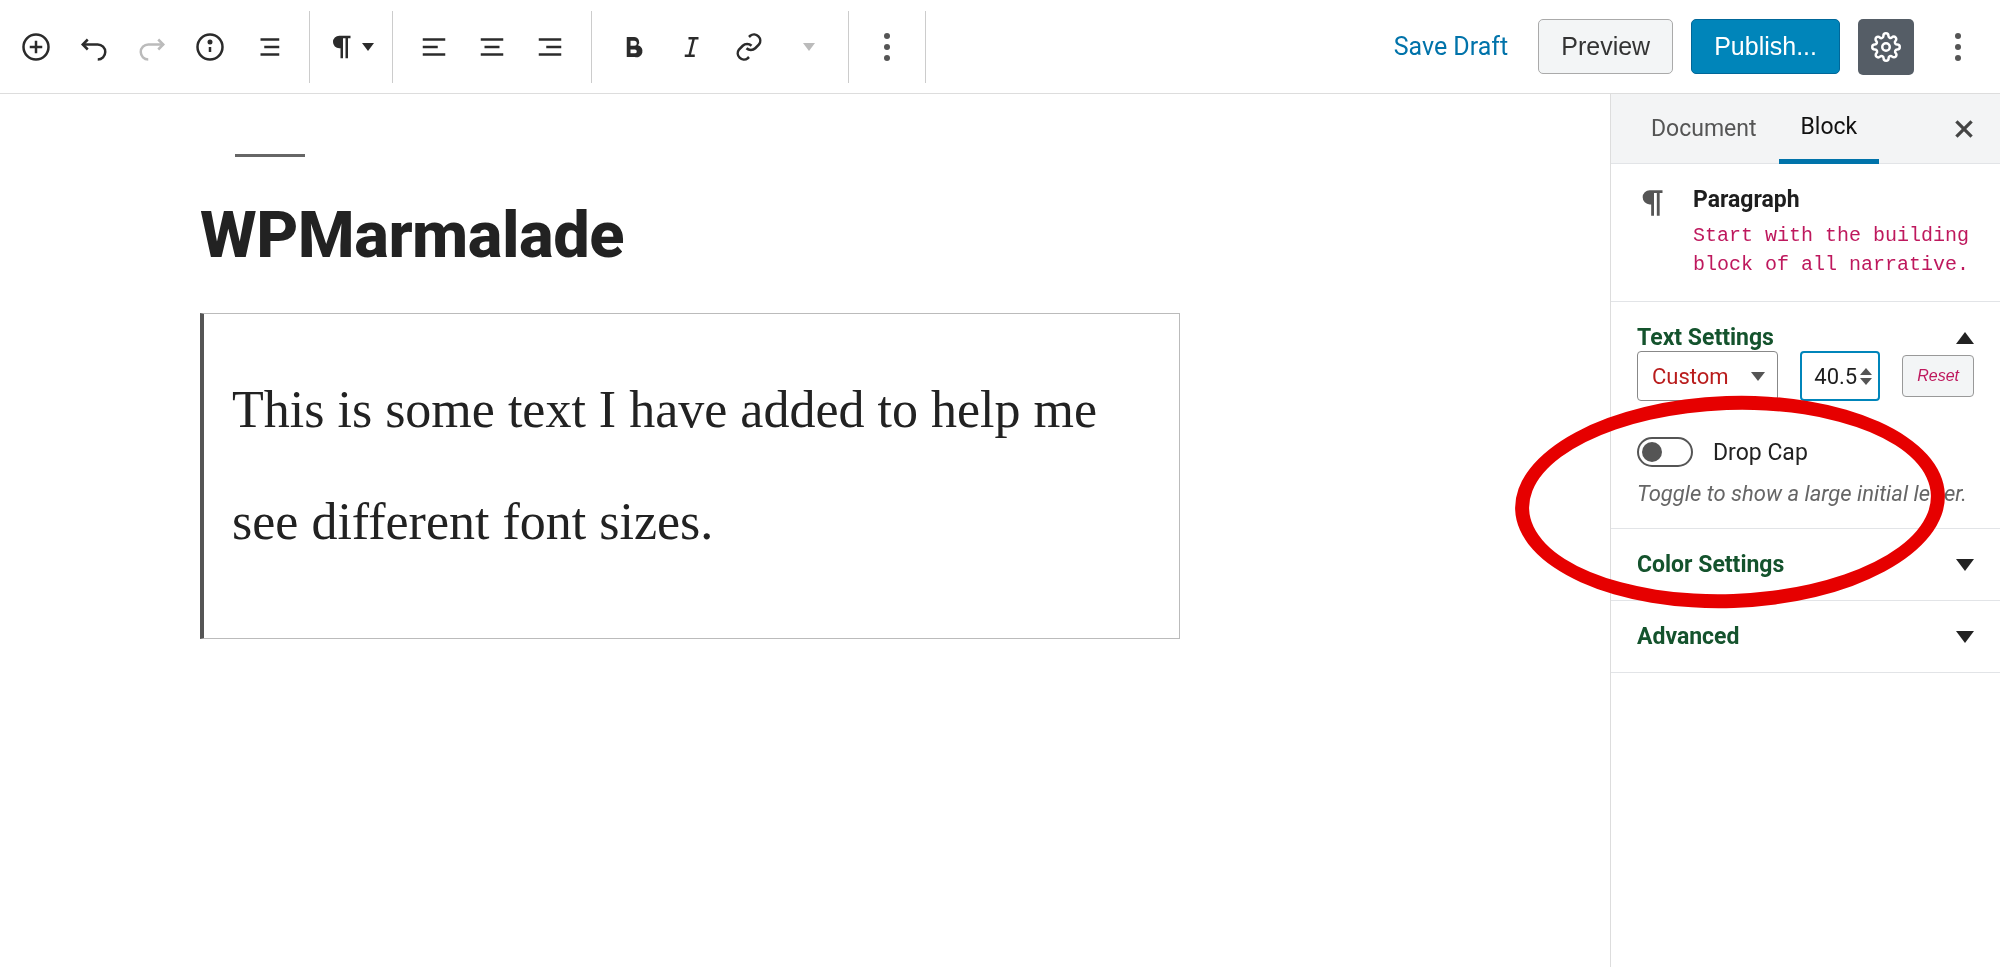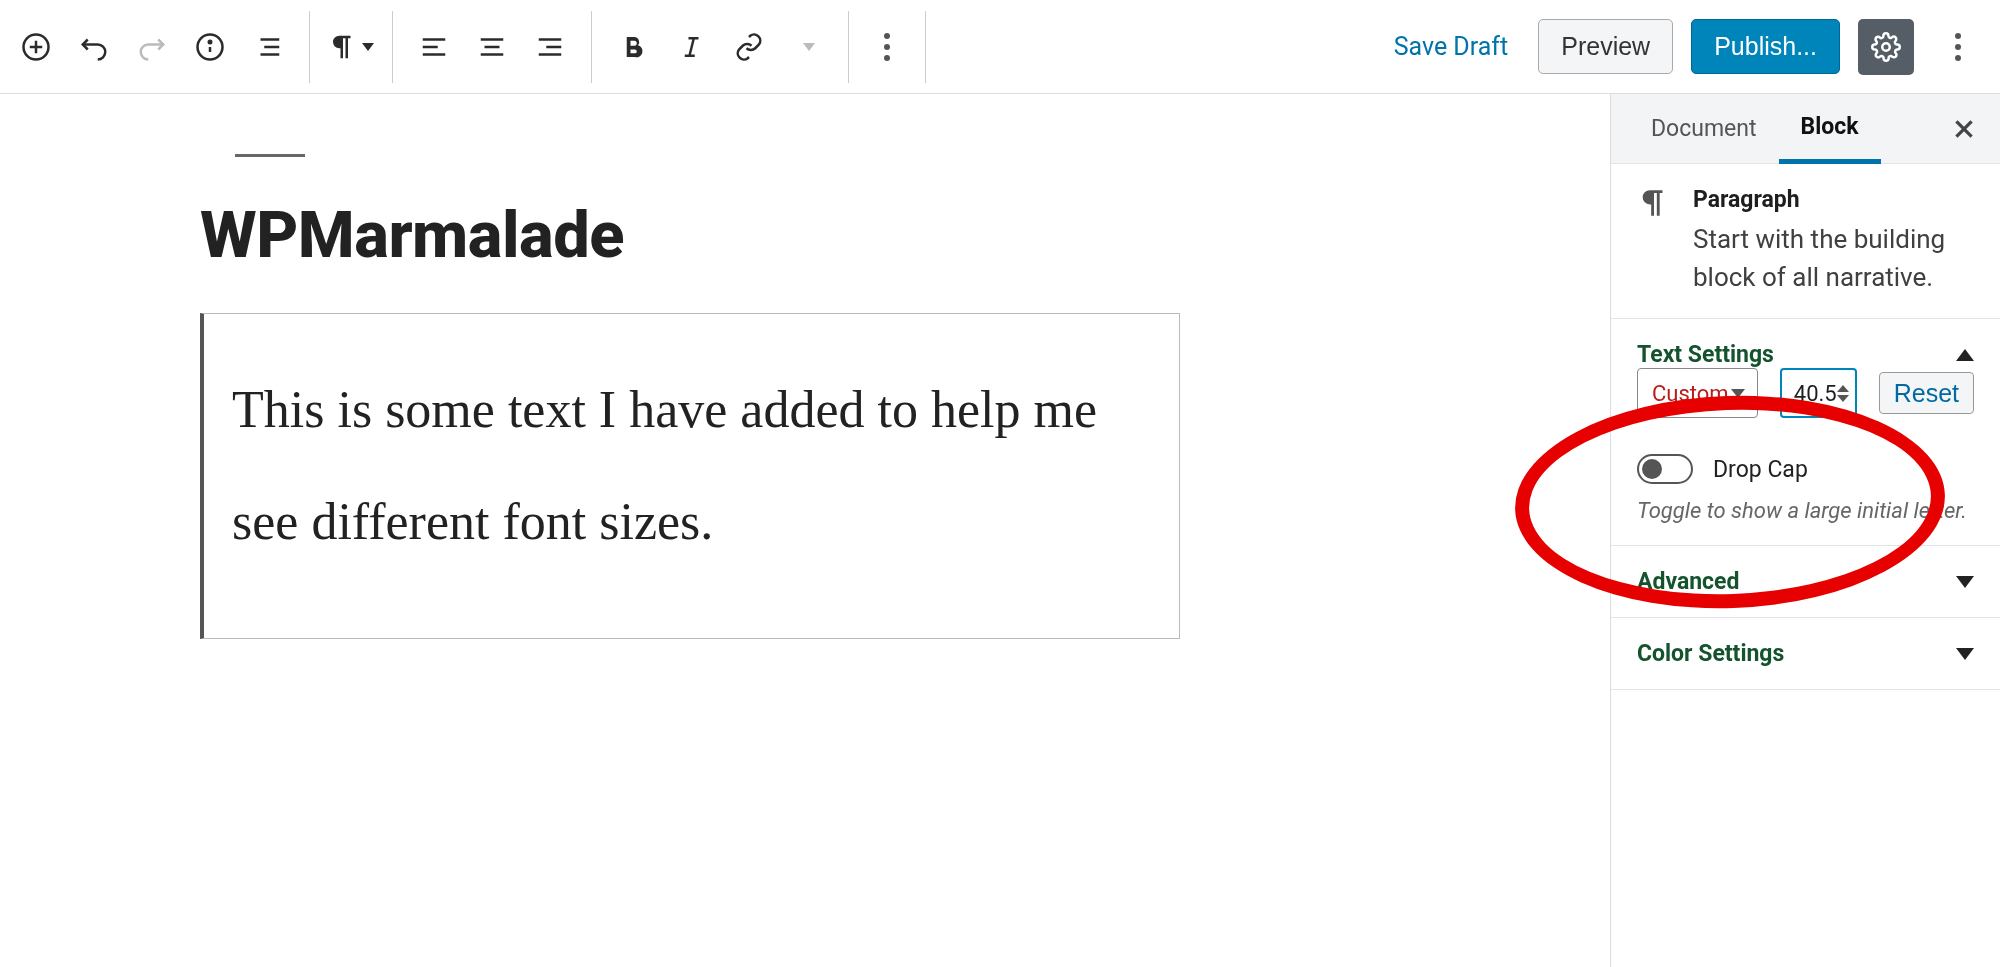--- a/index.html
+++ b/index.html
@@ -97,40 +97,40 @@
     display:flex; align-items:center;
     background:#f3f4f5;
     border-bottom:1px solid #e2e4e7;
     height:70px;
     padding:0 18px;
   }
   .side-tab {
     font-size:23px; color:#555; padding:0 22px; height:100%;
     display:flex; align-items:center; cursor:pointer;
   }
-  .side-tab.active { font-weight:700; color:#111; border-bottom:5px solid #0073aa; margin-bottom:-1px;}
+  .side-tab.active { font-weight:400; color:#111; border-bottom:5px solid #0073aa; margin-bottom:-1px;}
   .side-close {
     margin-left:auto; width:36px; height:36px; display:flex; align-items:center; justify-content:center;
     color:#444; font-size:30px;
   }
 
   .panel { border-bottom:1px solid #e2e4e7; padding:22px 26px; }
   .panel-header {
     display:flex; align-items:center; justify-content:space-between;
     font-size:23px; font-weight:700; color:#14532d; cursor:pointer;
   }
   .chev { width:0;height:0; border-left:9px solid transparent; border-right:9px solid transparent; }
   .chev.up { border-bottom:12px solid #222; }
   .chev.down { border-top:12px solid #222; }
 
   .blockinfo { display:flex; gap:22px; }
   .blockinfo-icon { width:34px; height:34px; color:#555; flex-shrink:0;}
   .blockinfo-icon svg { width:34px; height:34px; }
   .blockinfo-title { font-size:23px; font-weight:700; margin-bottom:8px;}
-  .blockinfo-desc { font-size:26px; color:#404040; line-height:1.45;}
+  .blockinfo-desc { font-size:20px; color:#be185d; line-height:1.45;font-family:Liberation Mono, monospace;}
 
   .field-label { font-size:22px; color:#555; margin:16px 0 10px;}
   .font-row { display:flex; align-items:center; gap:22px; }
   .select-custom {
     width:165px; height:50px; border:1px solid #888; border-radius:4px;
     display:flex; align-items:center; justify-content:space-between;
     padding:0 12px 0 14px; font-size:22px; color:#b91c1c; background:#fff;
   }
   .select-custom .sel-caret {
     width:0;height:0;border-left:7px solid transparent;border-right:7px solid transparent;border-top:9px solid #555;
@@ -141,21 +141,21 @@
     padding:0 6px 0 12px; font-size:22px; background:#fff;
   }
   .num-input .spinners { display:flex; flex-direction:column; gap:3px;}
   .num-input .spinners span {
     width:0;height:0;border-left:6px solid transparent;border-right:6px solid transparent;
   }
   .num-input .spinners .up { border-bottom:7px solid #555;}
   .num-input .spinners .dn { border-top:7px solid #555;}
   .btn-reset {
     height:42px; padding:0 14px; border:1px solid #999; border-radius:4px;
-    background:#f3f5f6; color:#0369a1; font-size:25px;
+    background:#f3f5f6; color:#be185d; font-size:16px;font-style:italic;
   }
 
   .toggle-row { display:flex; align-items:center; gap:20px; margin-top:36px;}
   .toggle {
     width:56px; height:30px; border:2px solid #555; border-radius:30px;
     position:relative; background:#fff;
   }
   .toggle::after {
     content:""; position:absolute; left:3px; top:3px;
     width:20px; height:20px; border-radius:50%; background:#555;
@@ -363,27 +363,27 @@
 
     <div class="toggle-row">
       <div class="toggle"></div>
       <div class="toggle-label">Drop Cap</div>
     </div>
     <div class="toggle-desc">Toggle to show a large initial letter.</div>
   </div>
 
   <div class="panel">
     <div class="panel-header">
+      <span>Color Settings</span>
+      <span class="chev down"></span>
+    </div>
+  </div>
+
+  <div class="panel">
+    <div class="panel-header">
       <span>Advanced</span>
       <span class="chev down"></span>
     </div>
   </div>
 
-  <div class="panel">
-    <div class="panel-header">
-      <span>Color Settings</span>
-      <span class="chev down"></span>
-    </div>
-  </div>
-
 </div>
 
 <div class="anno-ellipse"></div>
 
 </body></html>

